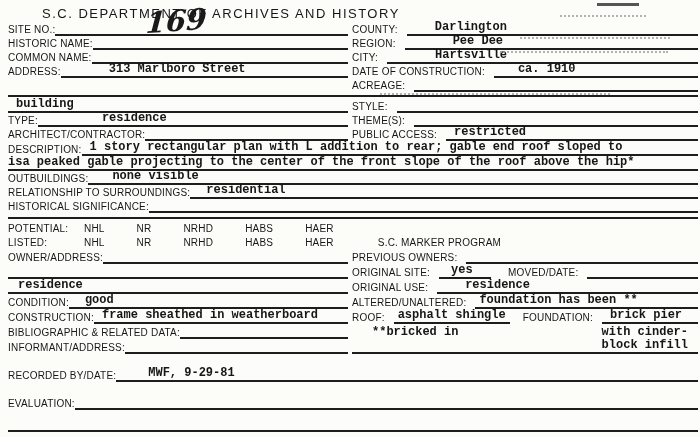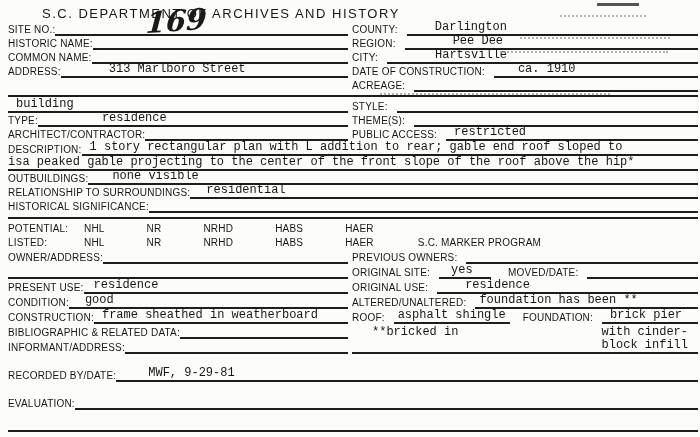--- a/index.html
+++ b/index.html
@@ -17,33 +17,33 @@
   .row.tall{height:15px;}
   .row.xtall{height:28px;align-items:flex-end;}
   .cell-l{width:340px;height:100%;display:flex;align-items:flex-end;}
   .cell-r{flex:1;height:100%;display:flex;align-items:flex-end;margin-left:4px;gap:9px;}
   .lbl{
     font-weight:normal;font-size:10px;line-height:13px;letter-spacing:.2px;
     white-space:nowrap;flex:0 0 auto;
   }
   .val{
     font-family:"Liberation Mono","DejaVu Sans Mono",monospace;
-    font-weight:400;font-size:12px;line-height:13px;white-space:pre;
+    font-weight:700;font-size:12px;line-height:13px;white-space:pre;
   }
   .line{
     flex:1 1 auto;height:100%;display:flex;align-items:flex-end;
     border-bottom:2px solid #1d1d1d;min-width:0;overflow:hidden;
   }
   .line-fixed{flex:0 0 52px;height:100%;display:flex;align-items:flex-end;
     border-bottom:2px solid #1d1d1d;}
   .divider{border-top:2px solid #1d1d1d;height:0;margin:3px 0 2px 0;}
   .divider2{border-top:2px solid #1d1d1d;height:0;margin:4px 0 2px 0;}
   .topline{border-top:2px solid #1d1d1d;}
   .desig-lbl{width:76px;flex:0 0 76px;}
-  .desig-items{display:flex;gap:42px;}
+  .desig-items{display:flex;gap:32px;}
   .program{margin-left:44px;}
   .handwritten{
     position:absolute;left:146px;top:4px;
     font-family:"DejaVu Serif",serif;font-style:italic;font-weight:bold;
     font-size:29px;transform:rotate(-4deg) skewX(-8deg);color:#1a1a1a;
   }
   .dots{position:absolute;border-bottom:2px dotted #9a9a96;opacity:.75;}
   .mark{position:absolute;border-bottom:3px solid #555;}
   .pl4{padding-left:4px}.pl8{padding-left:8px}.pl10{padding-left:10px}
   .pl12{padding-left:12px}.pl16{padding-left:16px}.pl20{padding-left:20px}
@@ -265,21 +265,20 @@
         </span>
       <span class="lbl pl8">MOVED/DATE:</span>
       <span class="line">
           <span class="val"></span>
         </span>
     </div>
   </div>
 
   <div class="row tall">
     <div class="cell-l topline">
-      <span class="lbl">PRESENT USE:</span>
       <span class="line">
           <span class="val pl10">residence</span>
         </span>
     </div>
     <div class="cell-r">
       <span class="lbl">ORIGINAL USE:</span>
       <span class="line">
           <span class="val pl28">residence</span>
         </span>
     </div>

